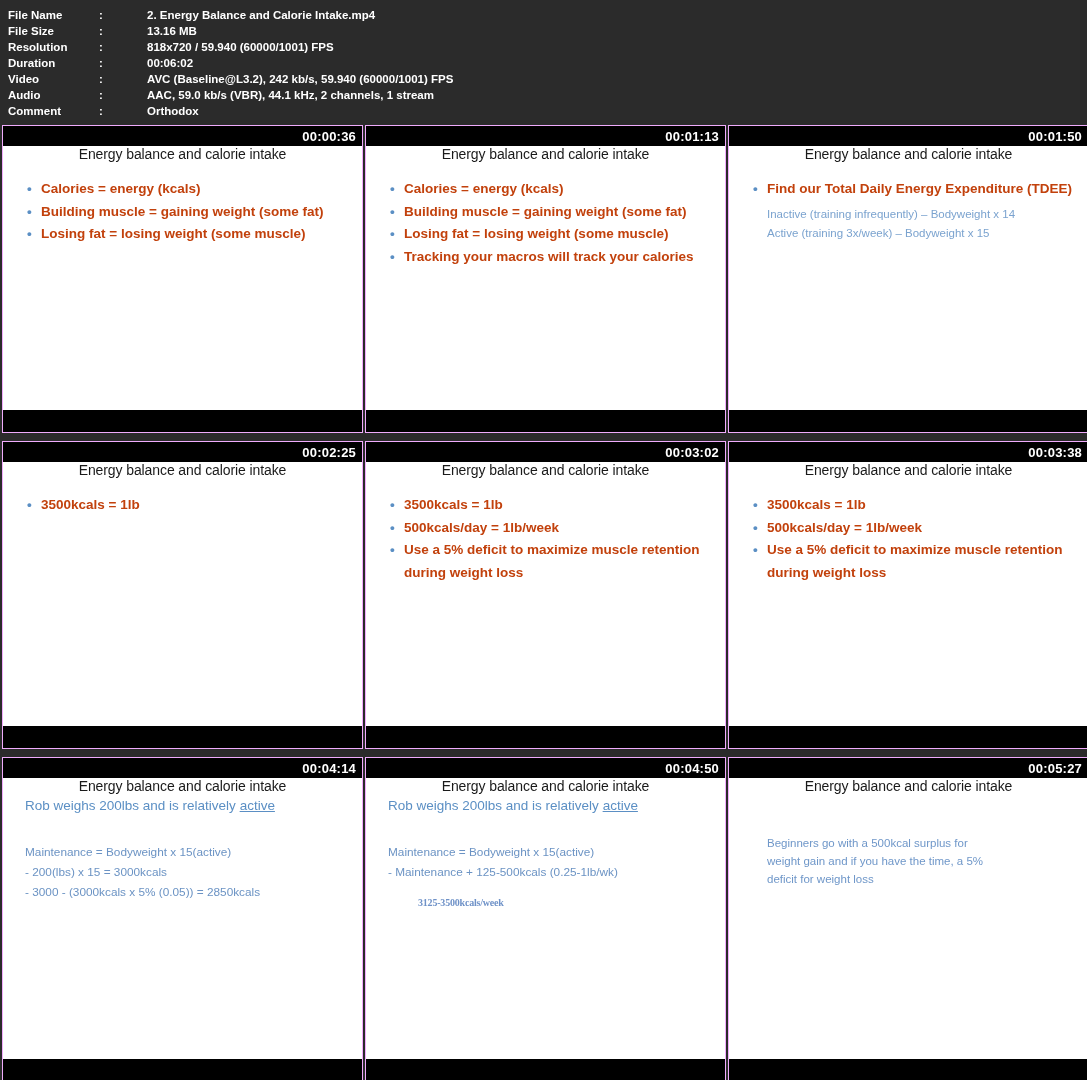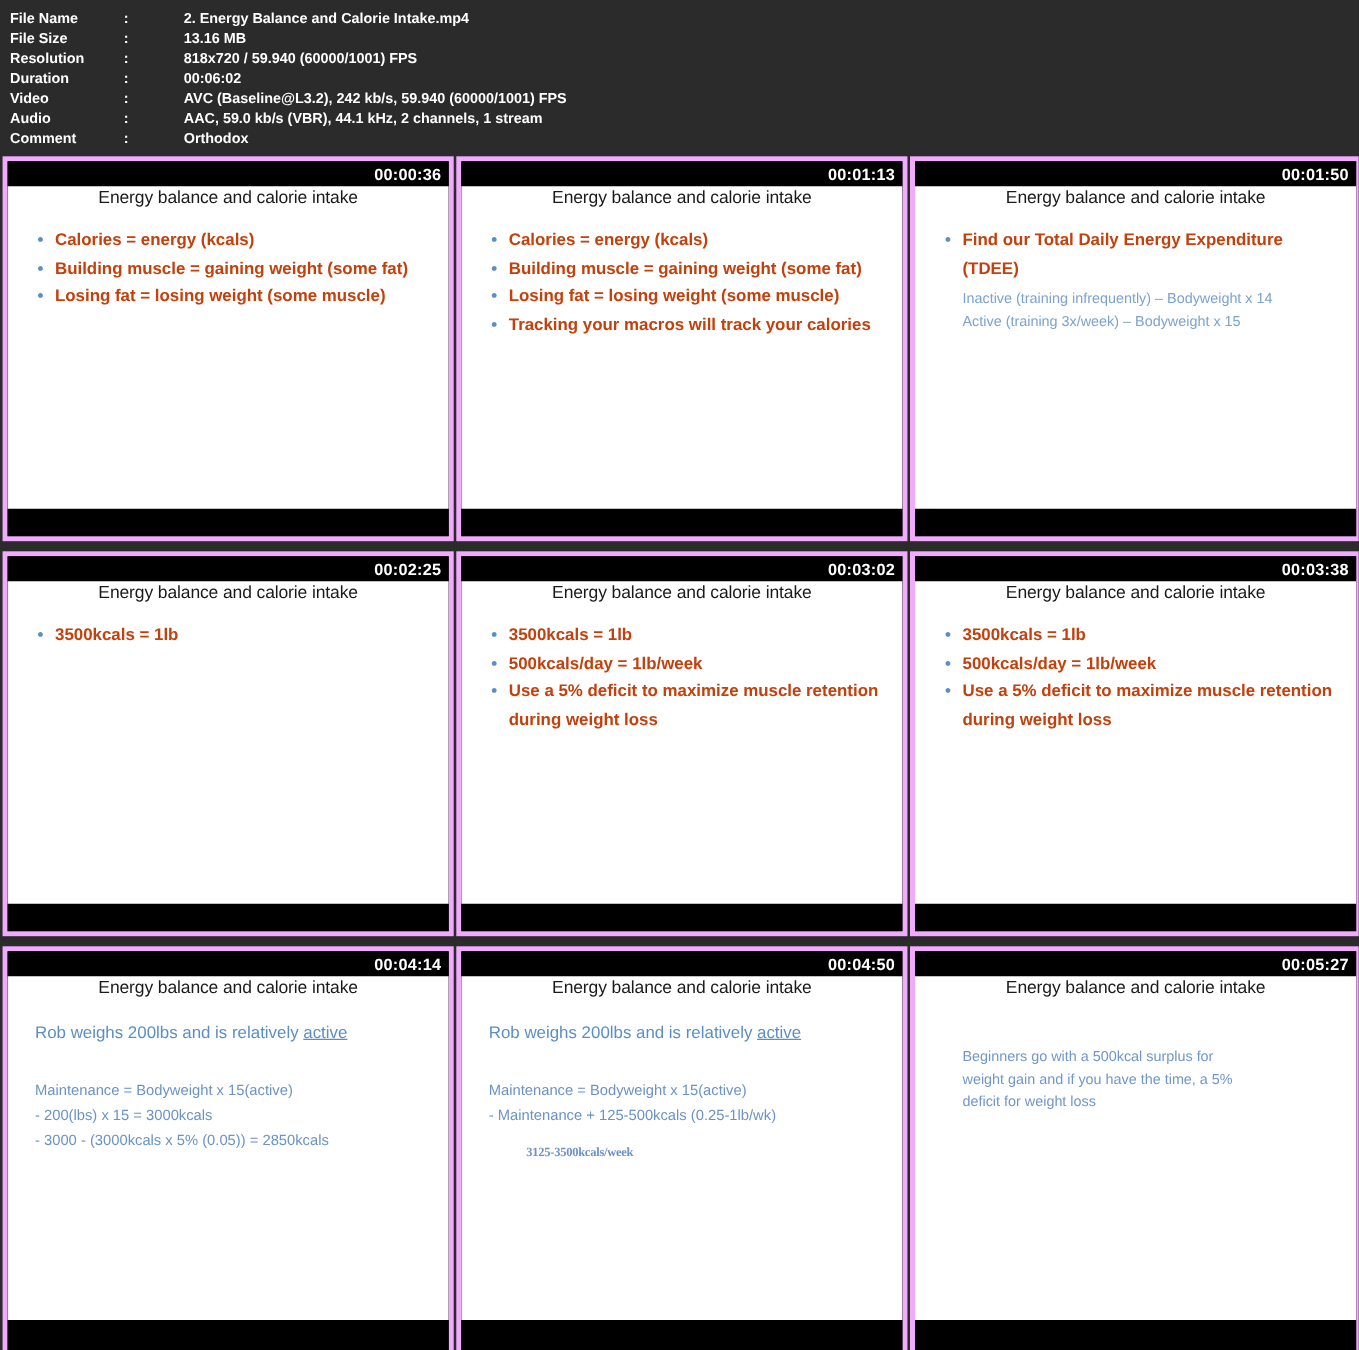--- a/index.html
+++ b/index.html
@@ -50,21 +50,21 @@
     display: grid;
     grid-template-columns: 361px 361px 361px;
     grid-template-rows: 308px 308px 333px;
     column-gap: 2px;
     row-gap: 8px;
     padding: 0 2px;
   }
 
   .thumb-cell {
     position: relative;
-    border: 4px solid #f0abfc;
+    border: 1px solid #f0abfc;
     background: #000000;
     overflow: hidden;
     display: flex;
     flex-direction: column;
   }
 
   .ts-bar {
     background: #000000;
     height: 20px;
     flex: 0 0 20px;
@@ -125,21 +125,21 @@
     color: #7ba3cf;
     font-size: 11.5px;
     line-height: 19px;
     padding-left: 38px;
     padding-right: 10px;
   }
 
   
   .plain-block {
     padding: 0 16px 0 22px;
-    margin-top: 18px;
+    margin-top: 1px;
   }
   .plain-line {
     color: #5b8fc4;
     font-size: 13.5px;
     line-height: 21px;
   }
   .calc-block {
     padding: 0 16px 0 22px;
     margin-top: 26px;
   }

